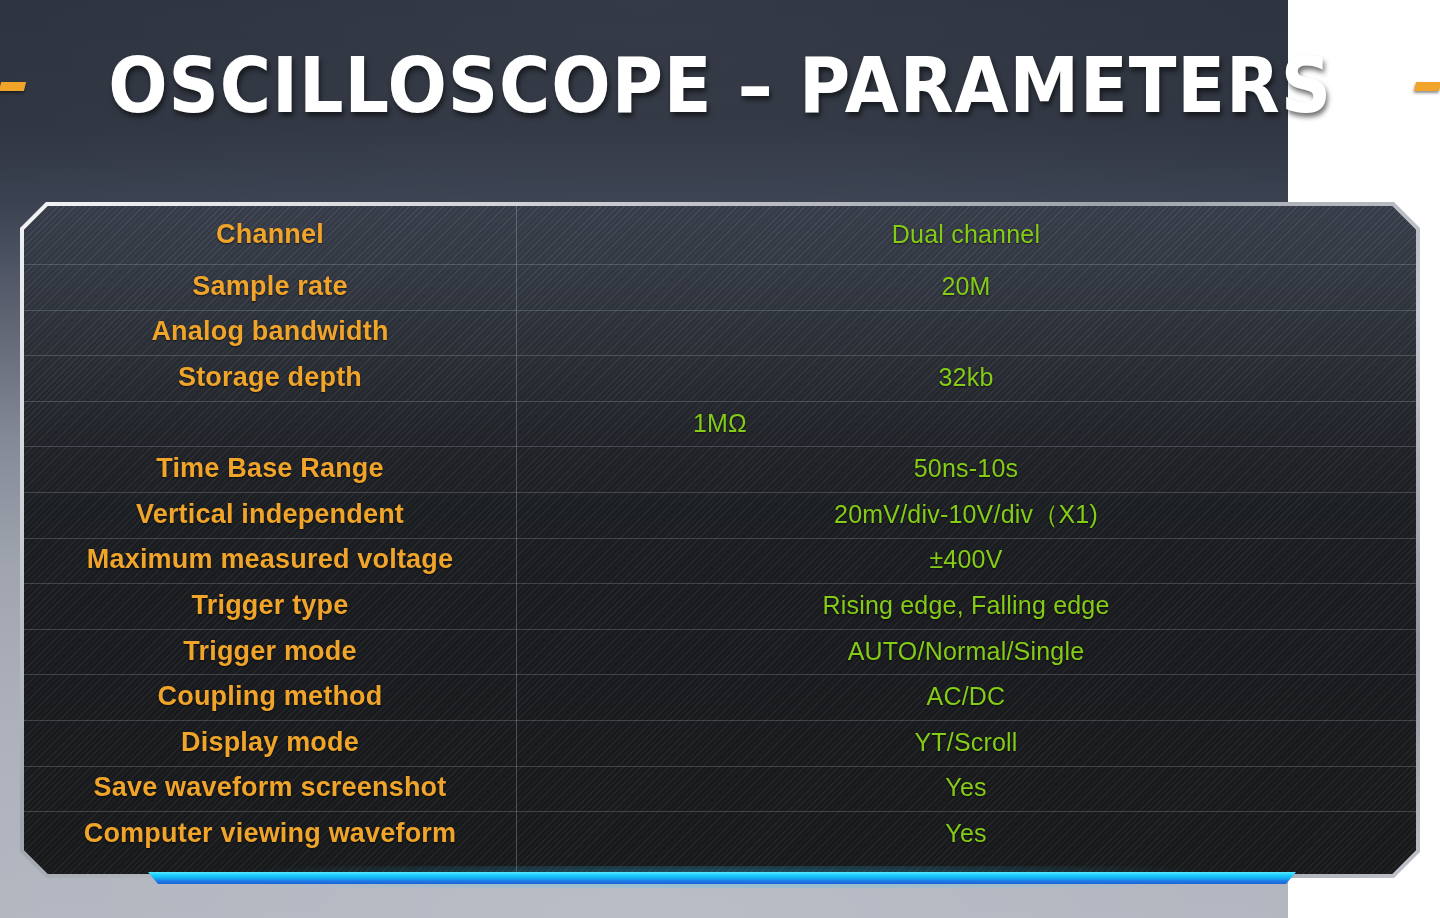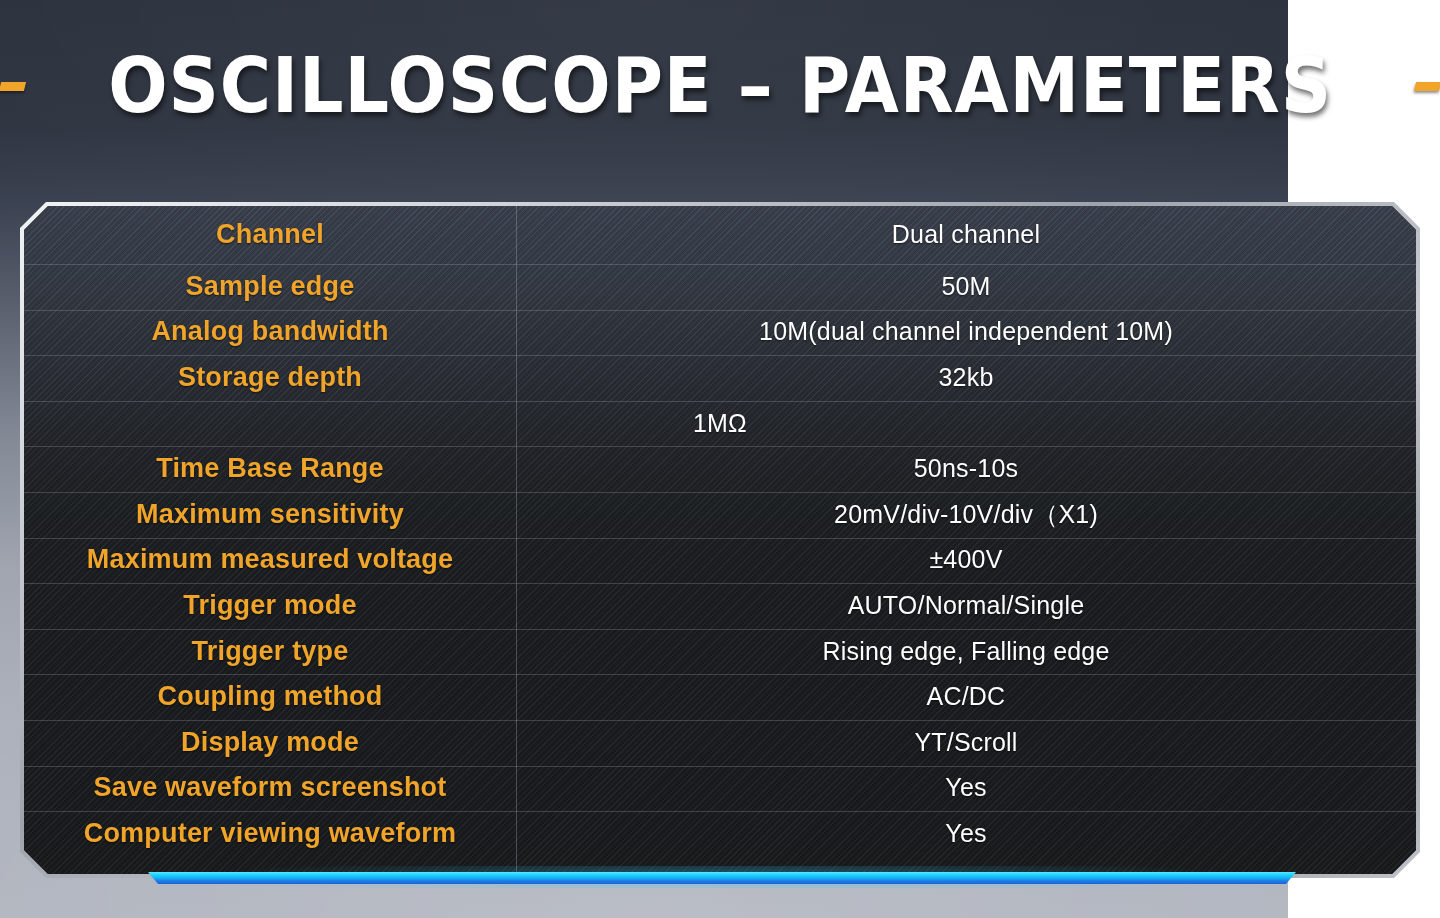--- a/index.html
+++ b/index.html
@@ -146,21 +146,21 @@
     font-size:27px;
     font-weight:600;
     letter-spacing:0.2px;
     text-shadow:0 1px 2px rgba(0,0,0,0.6);
     padding-bottom:2px;
     white-space:nowrap;
   }
   .cell-value{
     flex:1;
     display:flex; align-items:center; justify-content:center;
-    color:#ffffff;
+    color:#84cc16;
     font-size:25px;
     font-weight:400;
     letter-spacing:0.2px;
     text-shadow:0 1px 2px rgba(0,0,0,0.6);
     padding-bottom:2px;
     white-space:nowrap;
   }
 
   
   .accent-bar{
@@ -201,53 +201,52 @@
     <div class="frame"></div>
     <div class="frame-inner">
       <div class="table-bg"></div>
       <div class="col-divider"></div>
       <div class="grid" id="grid">
           <div class="row first">
             <div class="cell-label">Channel</div>
             <div class="cell-value">Dual channel</div>
           </div>
           <div class="row">
-            <div class="cell-label">Sample edge</div>
-            <div class="cell-value">50M</div>
+            <div class="cell-label">Sample rate</div>
+            <div class="cell-value">20M</div>
           </div>
           <div class="row">
             <div class="cell-label">Analog bandwidth</div>
-            <div class="cell-value">10M(dual channel independent 10M)</div>
           </div>
           <div class="row">
             <div class="cell-label">Storage depth</div>
             <div class="cell-value">32kb</div>
           </div>
           <div class="row">
             <div class="cell-value">1MΩ</div>
           </div>
           <div class="row">
             <div class="cell-label">Time Base Range</div>
             <div class="cell-value">50ns-10s</div>
           </div>
           <div class="row">
-            <div class="cell-label">Maximum sensitivity</div>
+            <div class="cell-label">Vertical independent</div>
             <div class="cell-value">20mV/div-10V/div（X1)</div>
           </div>
           <div class="row">
             <div class="cell-label">Maximum measured voltage</div>
             <div class="cell-value">±400V</div>
           </div>
           <div class="row">
+            <div class="cell-label">Trigger type</div>
+            <div class="cell-value">Rising edge, Falling edge</div>
+          </div>
+          <div class="row">
             <div class="cell-label">Trigger mode</div>
             <div class="cell-value">AUTO/Normal/Single</div>
-          </div>
-          <div class="row">
-            <div class="cell-label">Trigger type</div>
-            <div class="cell-value">Rising edge, Falling edge</div>
           </div>
           <div class="row">
             <div class="cell-label">Coupling method</div>
             <div class="cell-value">AC/DC</div>
           </div>
           <div class="row">
             <div class="cell-label">Display mode</div>
             <div class="cell-value">YT/Scroll</div>
           </div>
           <div class="row">

